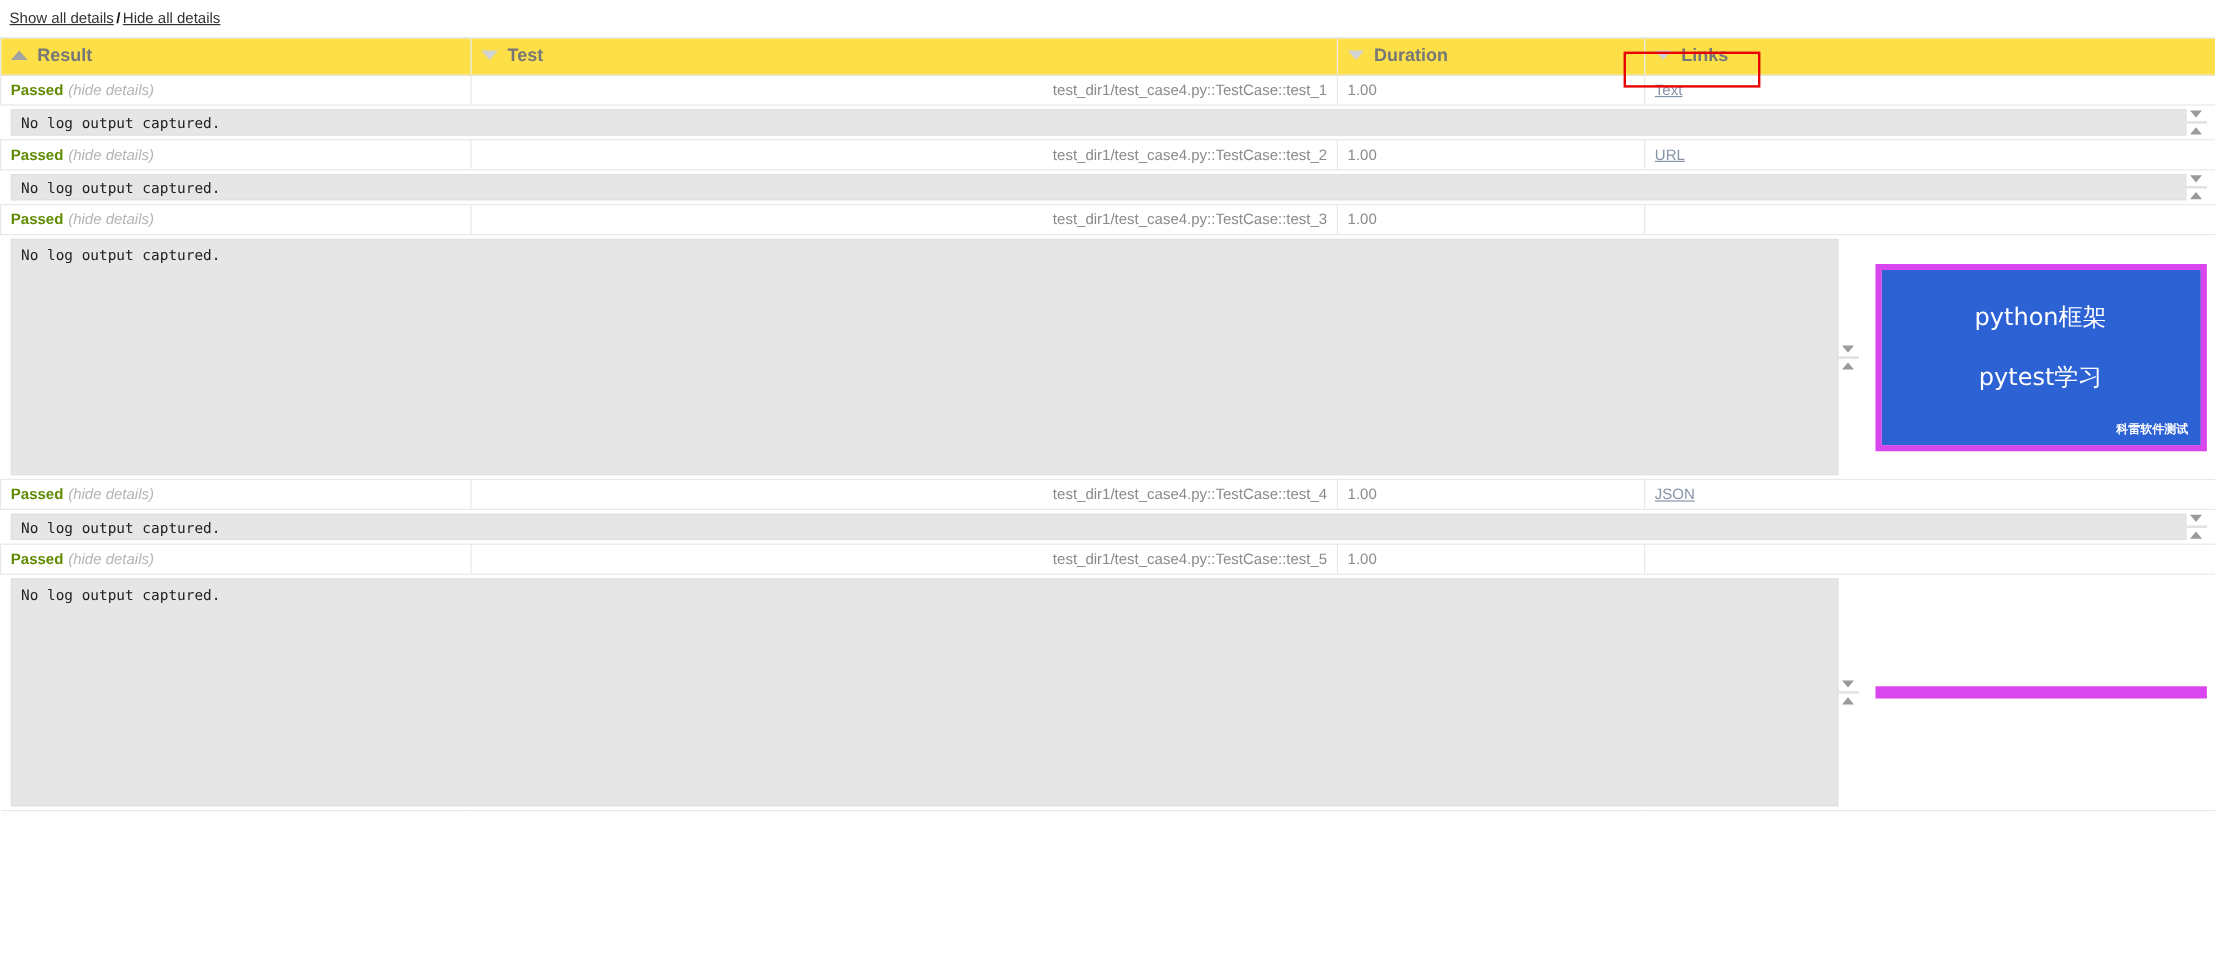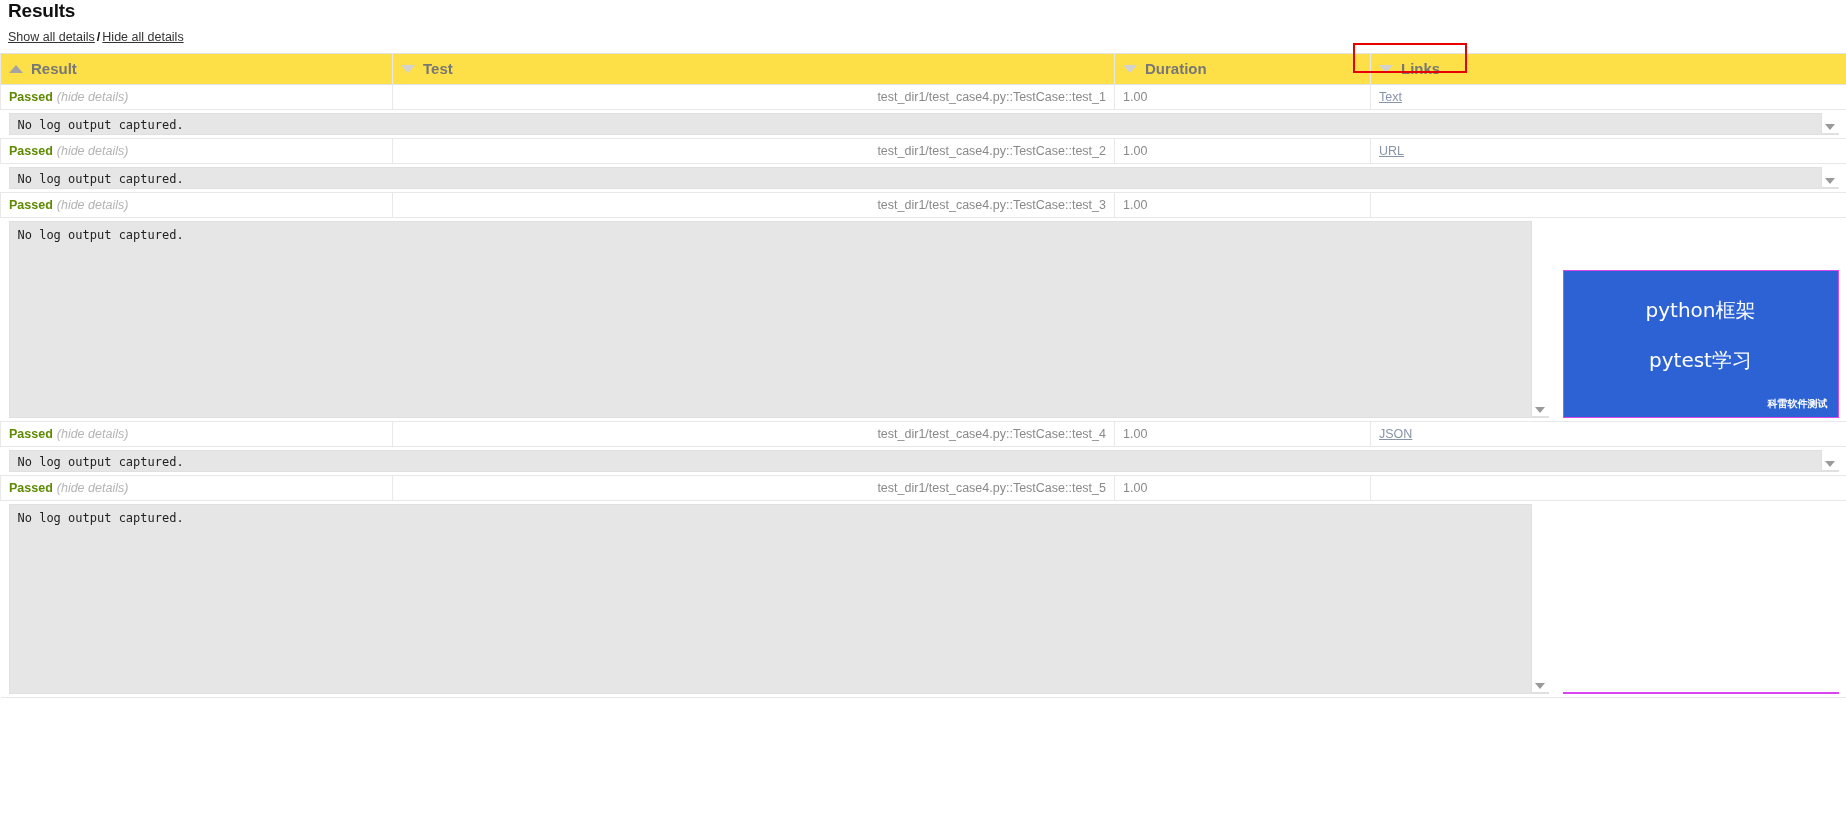--- a/index.html
+++ b/index.html
@@ -115,21 +115,21 @@
 
   
   tr.log-row > td {
     padding: 0;
     border-left: none;
     border-bottom: 1px solid #e8e8e8;
     background: #ffffff;
   }
   .log-wrap {
     display: flex;
-    align-items: flex-end;
+    align-items: center;
   }
   .log-box {
     position: relative;
     flex: 1 1 auto;
     background: #e6e6e6;
     border: 1px solid #e0e0e0;
     margin: 3px 0 3px 8px;
     font-family: "DejaVu Sans Mono", monospace;
     font-size: 12px;
     color: #222222;
@@ -164,21 +164,21 @@
   .scrollbar .sb-arrow.down { bottom: 4px; border-top: 6px solid #9a9a9a; }
 
   .log-right-pad {
     flex: 0 0 8px;
   }
 
   
   .attach-cell {
     flex: 0 0 276px;
     margin: 3px 8px 3px 14px;
-    border: 1px solid #d946ef;
+    border: 5px solid #d946ef;
     background: #f9a8d4;
     box-sizing: border-box;
     position: relative;
     overflow: hidden;
   }
 
   
   .promo-banner {
     width: 100%;
     height: 146px;
@@ -390,21 +390,20 @@
     box-sizing: border-box;
     pointer-events: none;
     z-index: 40;
   }
 </style>
 </head>
 <body>
 
 <div id="page">
 
-  <h1 class="page-title">Results</h1>
 
   <div class="detail-toggles">
     <a href="#">Show all details</a><span class="sep">/</span><a href="#">Hide all details</a>
   </div>
 
   <table class="results-table">
     <colgroup>
       <col class="c-result">
         <col class="c-test">
         <col class="c-duration">

